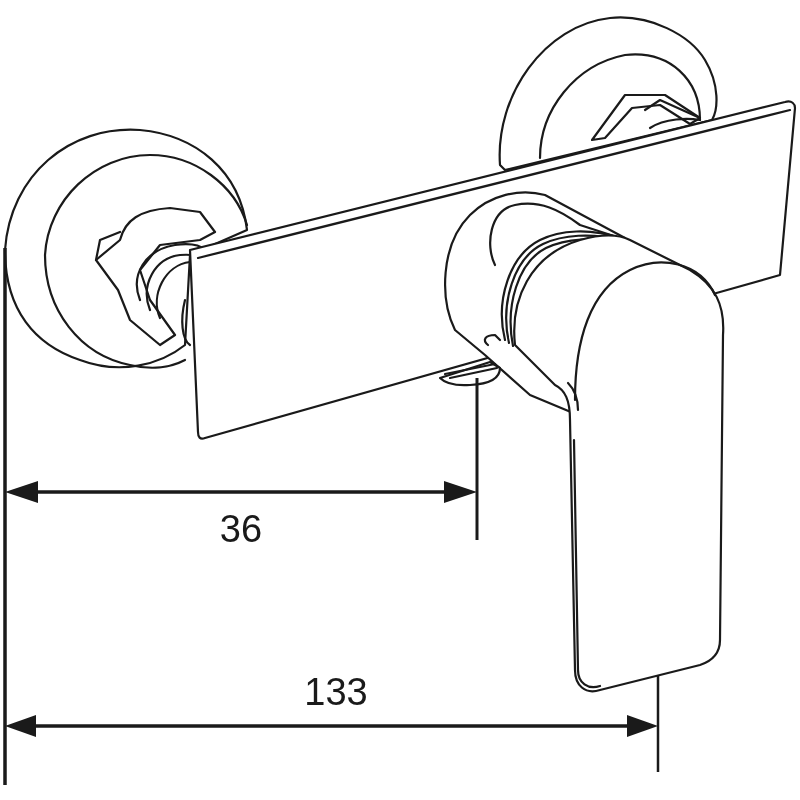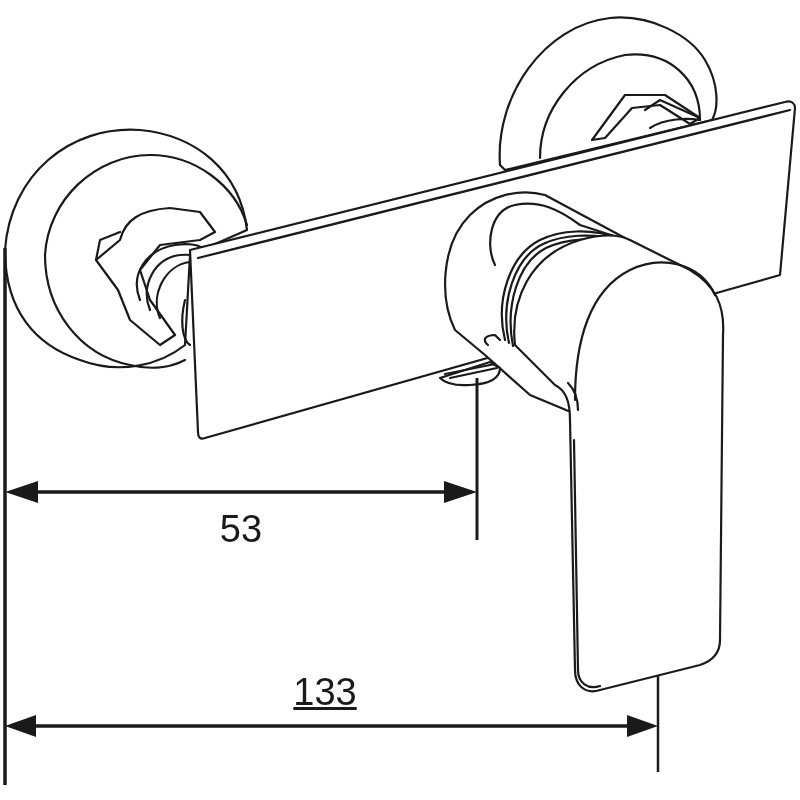--- a/index.html
+++ b/index.html
@@ -87,14 +87,14 @@
     <polygon class="arrow" points="477,492 444,481 444,503"></polygon>
   </g>
 
   <g>
     <line class="dim" x1="30" y1="726" x2="630" y2="726"></line>
     <polygon class="arrow" points="5,726 36,715 36,737"></polygon>
     <polygon class="arrow" points="658,726 627,715 627,737"></polygon>
   </g>
 </svg>
 
-<div class="dim-label" style="left:241px; top:510px;">53</div>
-<div class="dim-label" style="left:325px; top:673px;text-decoration:underline;">133</div>
+<div class="dim-label" style="left:241px; top:510px;">36</div>
+<div class="dim-label" style="left:336px; top:673px;">133</div>
 
 </body></html>

